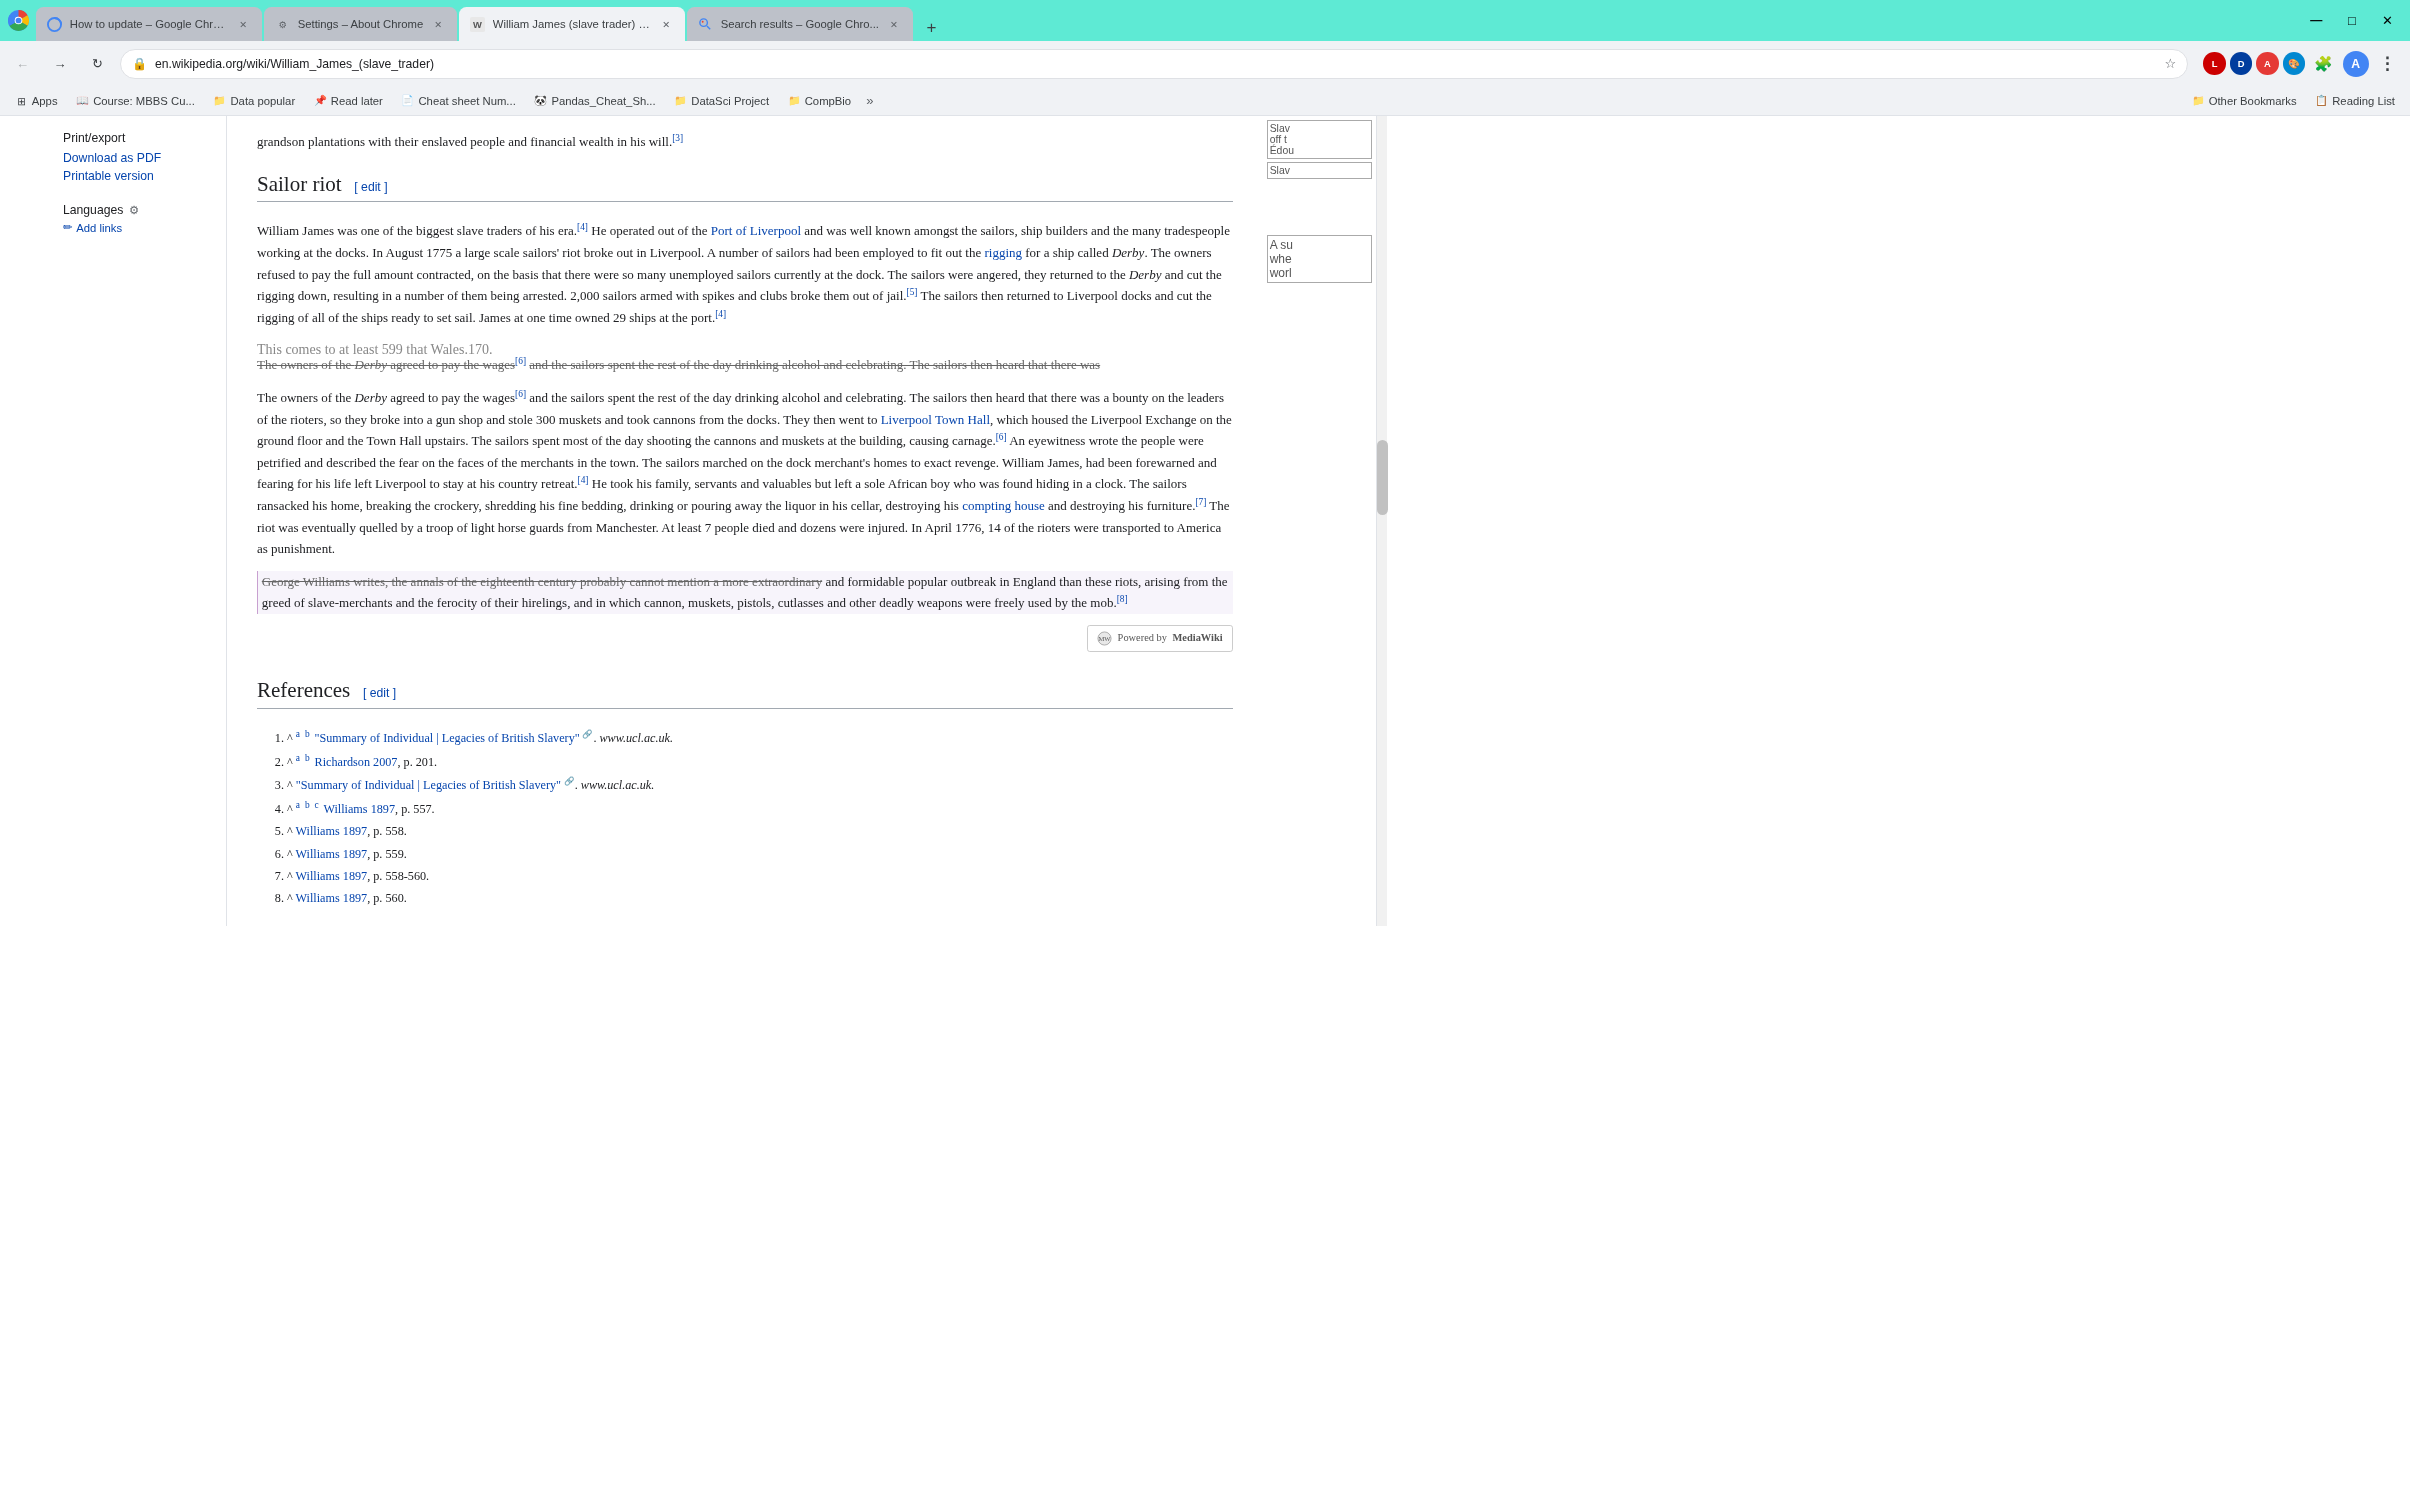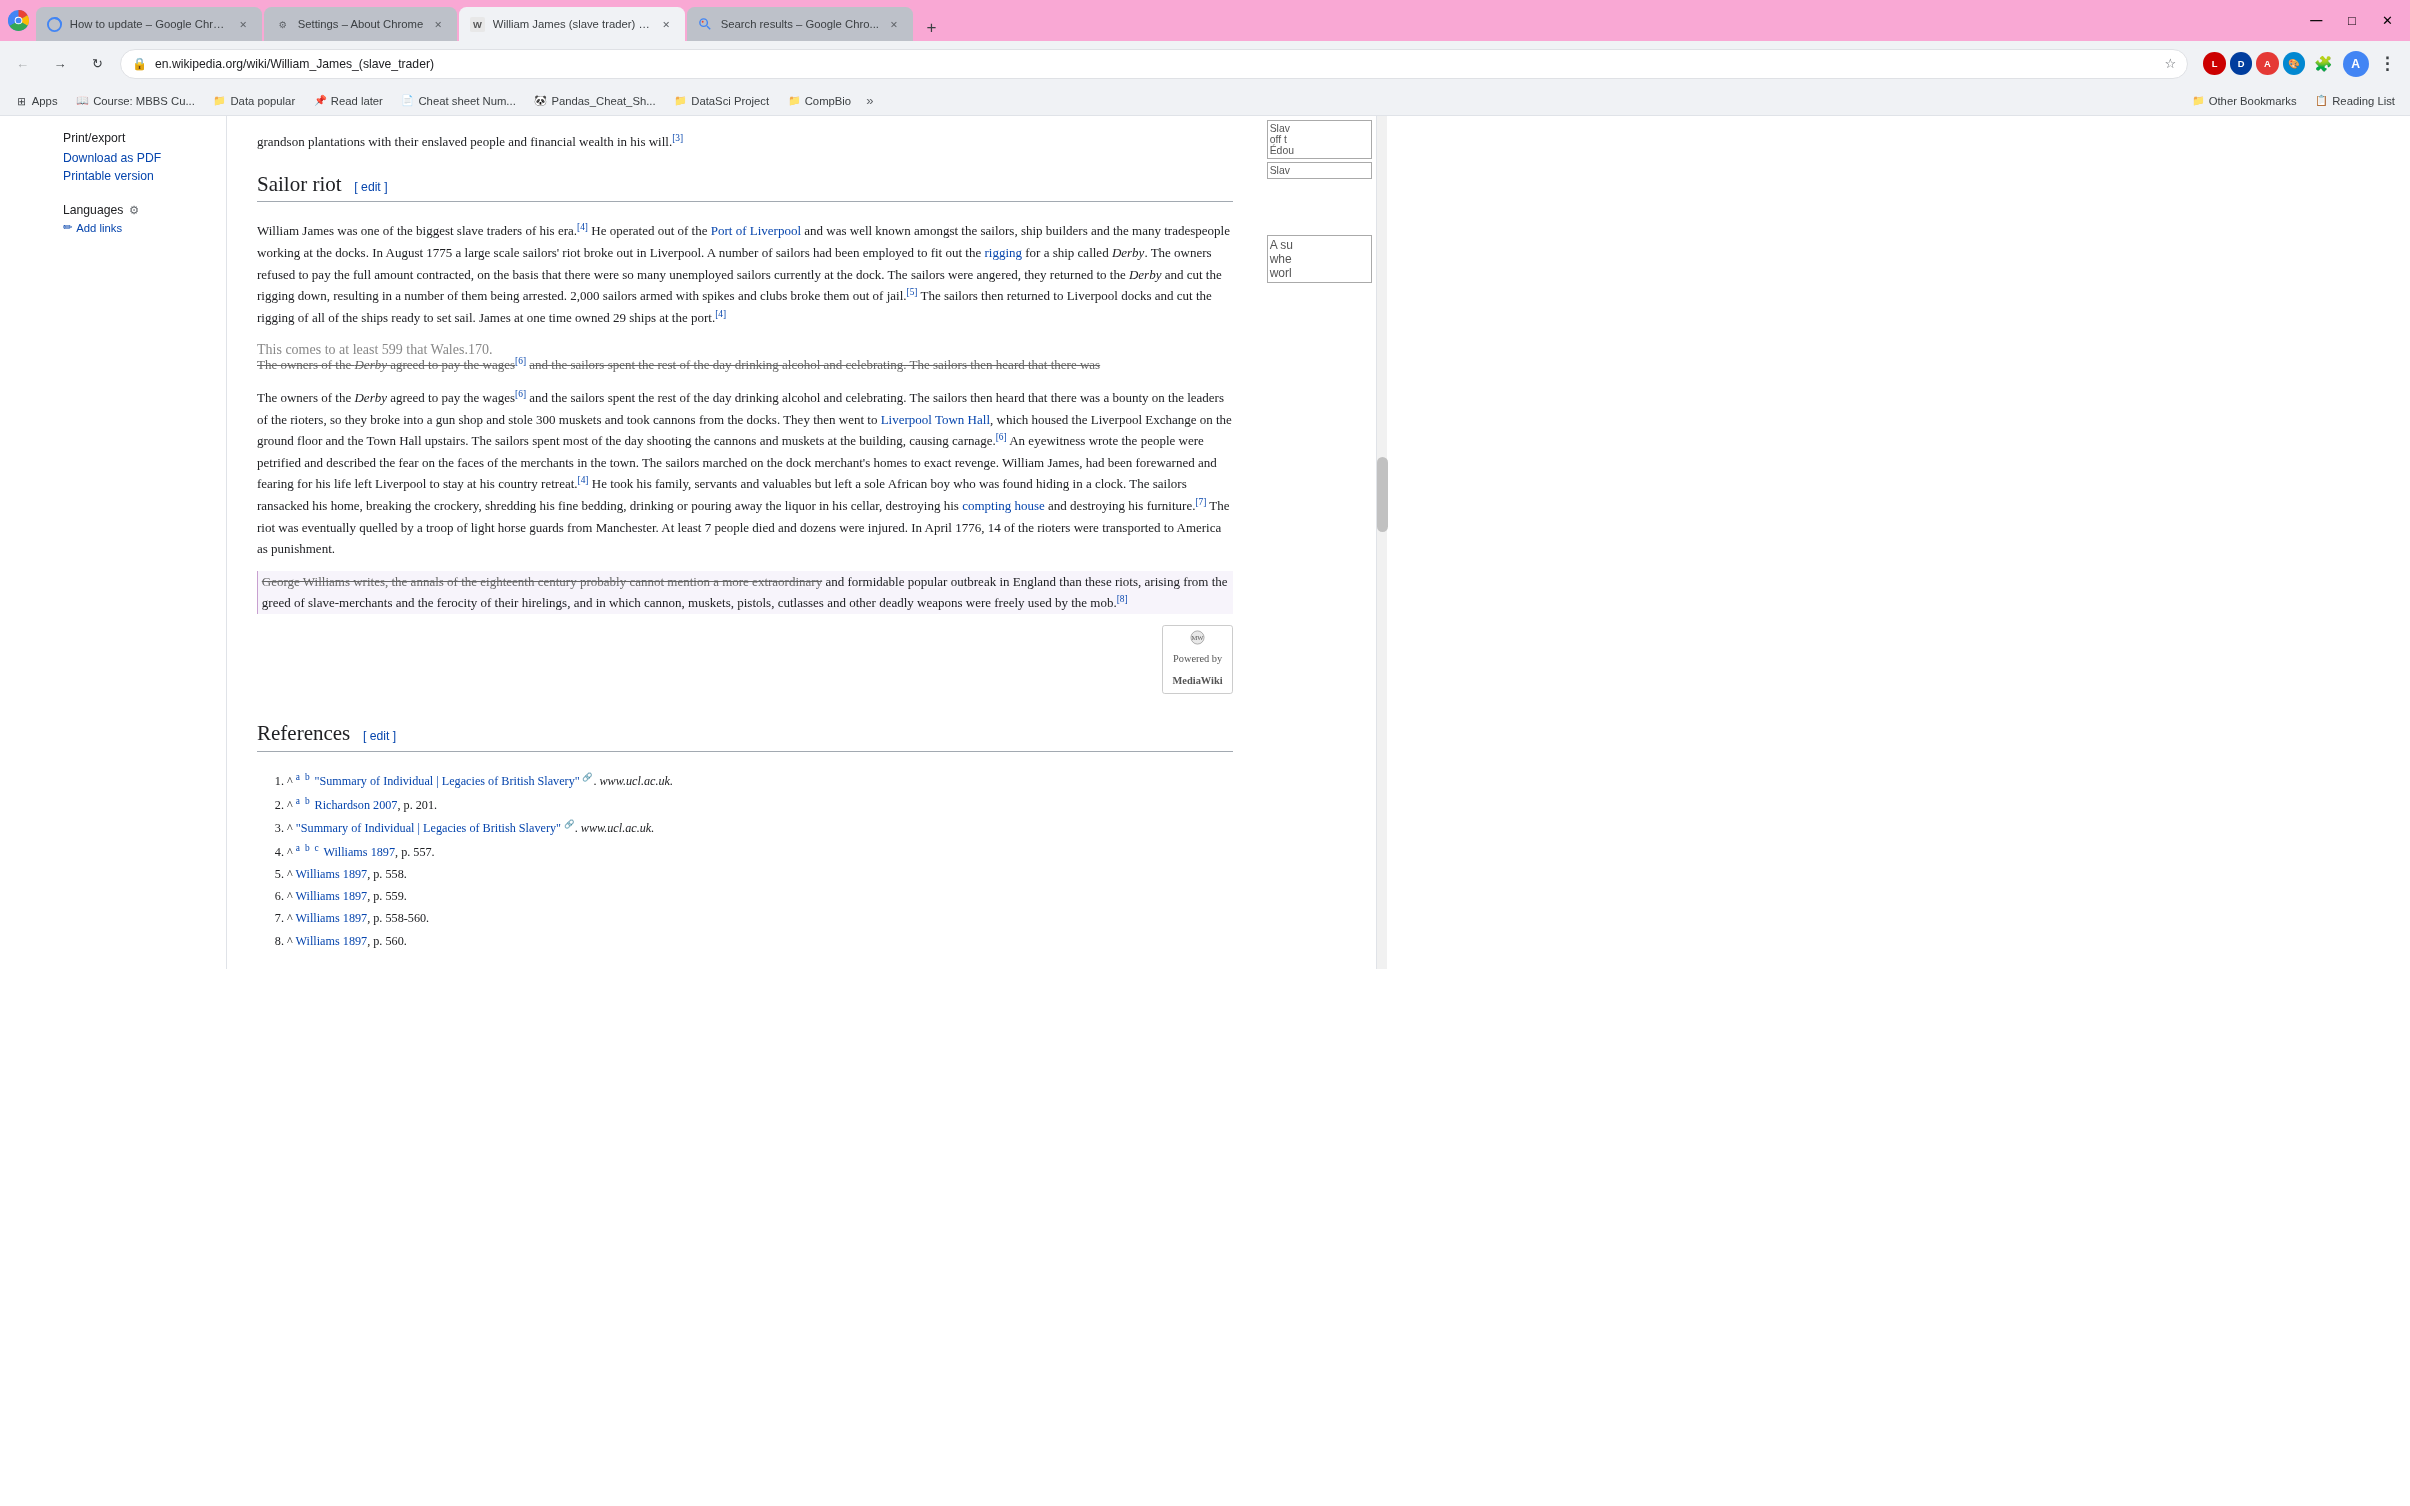--- a/index.html
+++ b/index.html
@@ -5,21 +5,21 @@
     * { margin: 0; padding: 0; box-sizing: border-box; }
     body { font-family: Arial, sans-serif; font-size: 13px; background: #fff; overflow-x: hidden; }
 
     
     .browser-frame { width: 100%; background: #dee1e6; }
 
     
     .title-bar {
       display: flex;
       align-items: center;
-      background: #f9a8d4;
+      background: #5eead4;
       height: 41px;
       padding: 0 7.5px;
       gap: 0;
     }
 
     .tabs-container {
       display: flex;
       align-items: flex-end;
       flex: 1;
       height: 41px;
@@ -538,21 +538,21 @@
 
     <p class="wiki-para">
       The owners of the <em>Derby</em> agreed to pay the wages<sup class="ref-sup">[6]</sup> and the sailors spent the rest of the day drinking alcohol and celebrating. The sailors then heard that there was a bounty on the leaders of the rioters, so they broke into a gun shop and stole 300 muskets and took cannons from the docks. They then went to <a class="wiki-link">Liverpool Town Hall</a>, which housed the Liverpool Exchange on the ground floor and the Town Hall upstairs. The sailors spent most of the day shooting the cannons and muskets at the building, causing carnage.<sup class="ref-sup">[6]</sup> An eyewitness wrote the people were petrified and described the fear on the faces of the merchants in the town. The sailors marched on the dock merchant's homes to exact revenge. William James, had been forewarned and fearing for his life left Liverpool to stay at his country retreat.<sup class="ref-sup">[4]</sup> He took his family, servants and valuables but left a sole African boy who was found hiding in a clock. The sailors ransacked his home, breaking the crockery, shredding his fine bedding, drinking or pouring away the liquor in his cellar, destroying his <a class="wiki-link">compting house</a> and destroying his furniture.<sup class="ref-sup">[7]</sup> The riot was eventually quelled by a troop of light horse guards from Manchester. At least 7 people died and dozens were injured. In April 1776, 14 of the rioters were transported to America as punishment.
     </p>
 
     <p class="wiki-para" style="background:rgba(200,180,230,0.15);border-left:1.9px solid #c8a0d0;padding-left:3.8px;">
       <span class="strikethrough-text">George Williams writes, the annals of the eighteenth century probably cannot mention a more extraordinary</span> and formidable popular outbreak in England than these riots, arising from the greed of slave-merchants and the ferocity of their hirelings, and in which cannon, muskets, pistols, cutlasses and other deadly weapons were freely used by the mob.<sup class="ref-sup">[8]</sup>
     </p>
 
     <div style="display:flex;justify-content:flex-end;margin:7.5px 0;">
-      <div style="display:flex;align-items:center;gap:5.6px;border:0.9px solid #ccc;padding:3.8px 9.4px;border-radius:2.8px;font-size:10.4px;color:#555;flex-direction:column;">
+      <div style="display:flex;align-items:center;gap:5.6px;border:0.9px solid #ccc;padding:3.8px 9.4px;border-radius:2.8px;font-size:10.4px;color:#555;">
         <svg width="15" height="15" viewBox="0 0 16 16" style="font-size:11px">
           <circle cx="8" cy="8" r="7" fill="#e8e8e8" stroke="#aaa" stroke-width="1"></circle>
           <text x="8" y="11" text-anchor="middle" font-size="7" fill="#555">MW</text>
         </svg>
         <span>Powered by</span>
         <strong>MediaWiki</strong>
       </div>
     </div>
 
     <div class="refs-section">

